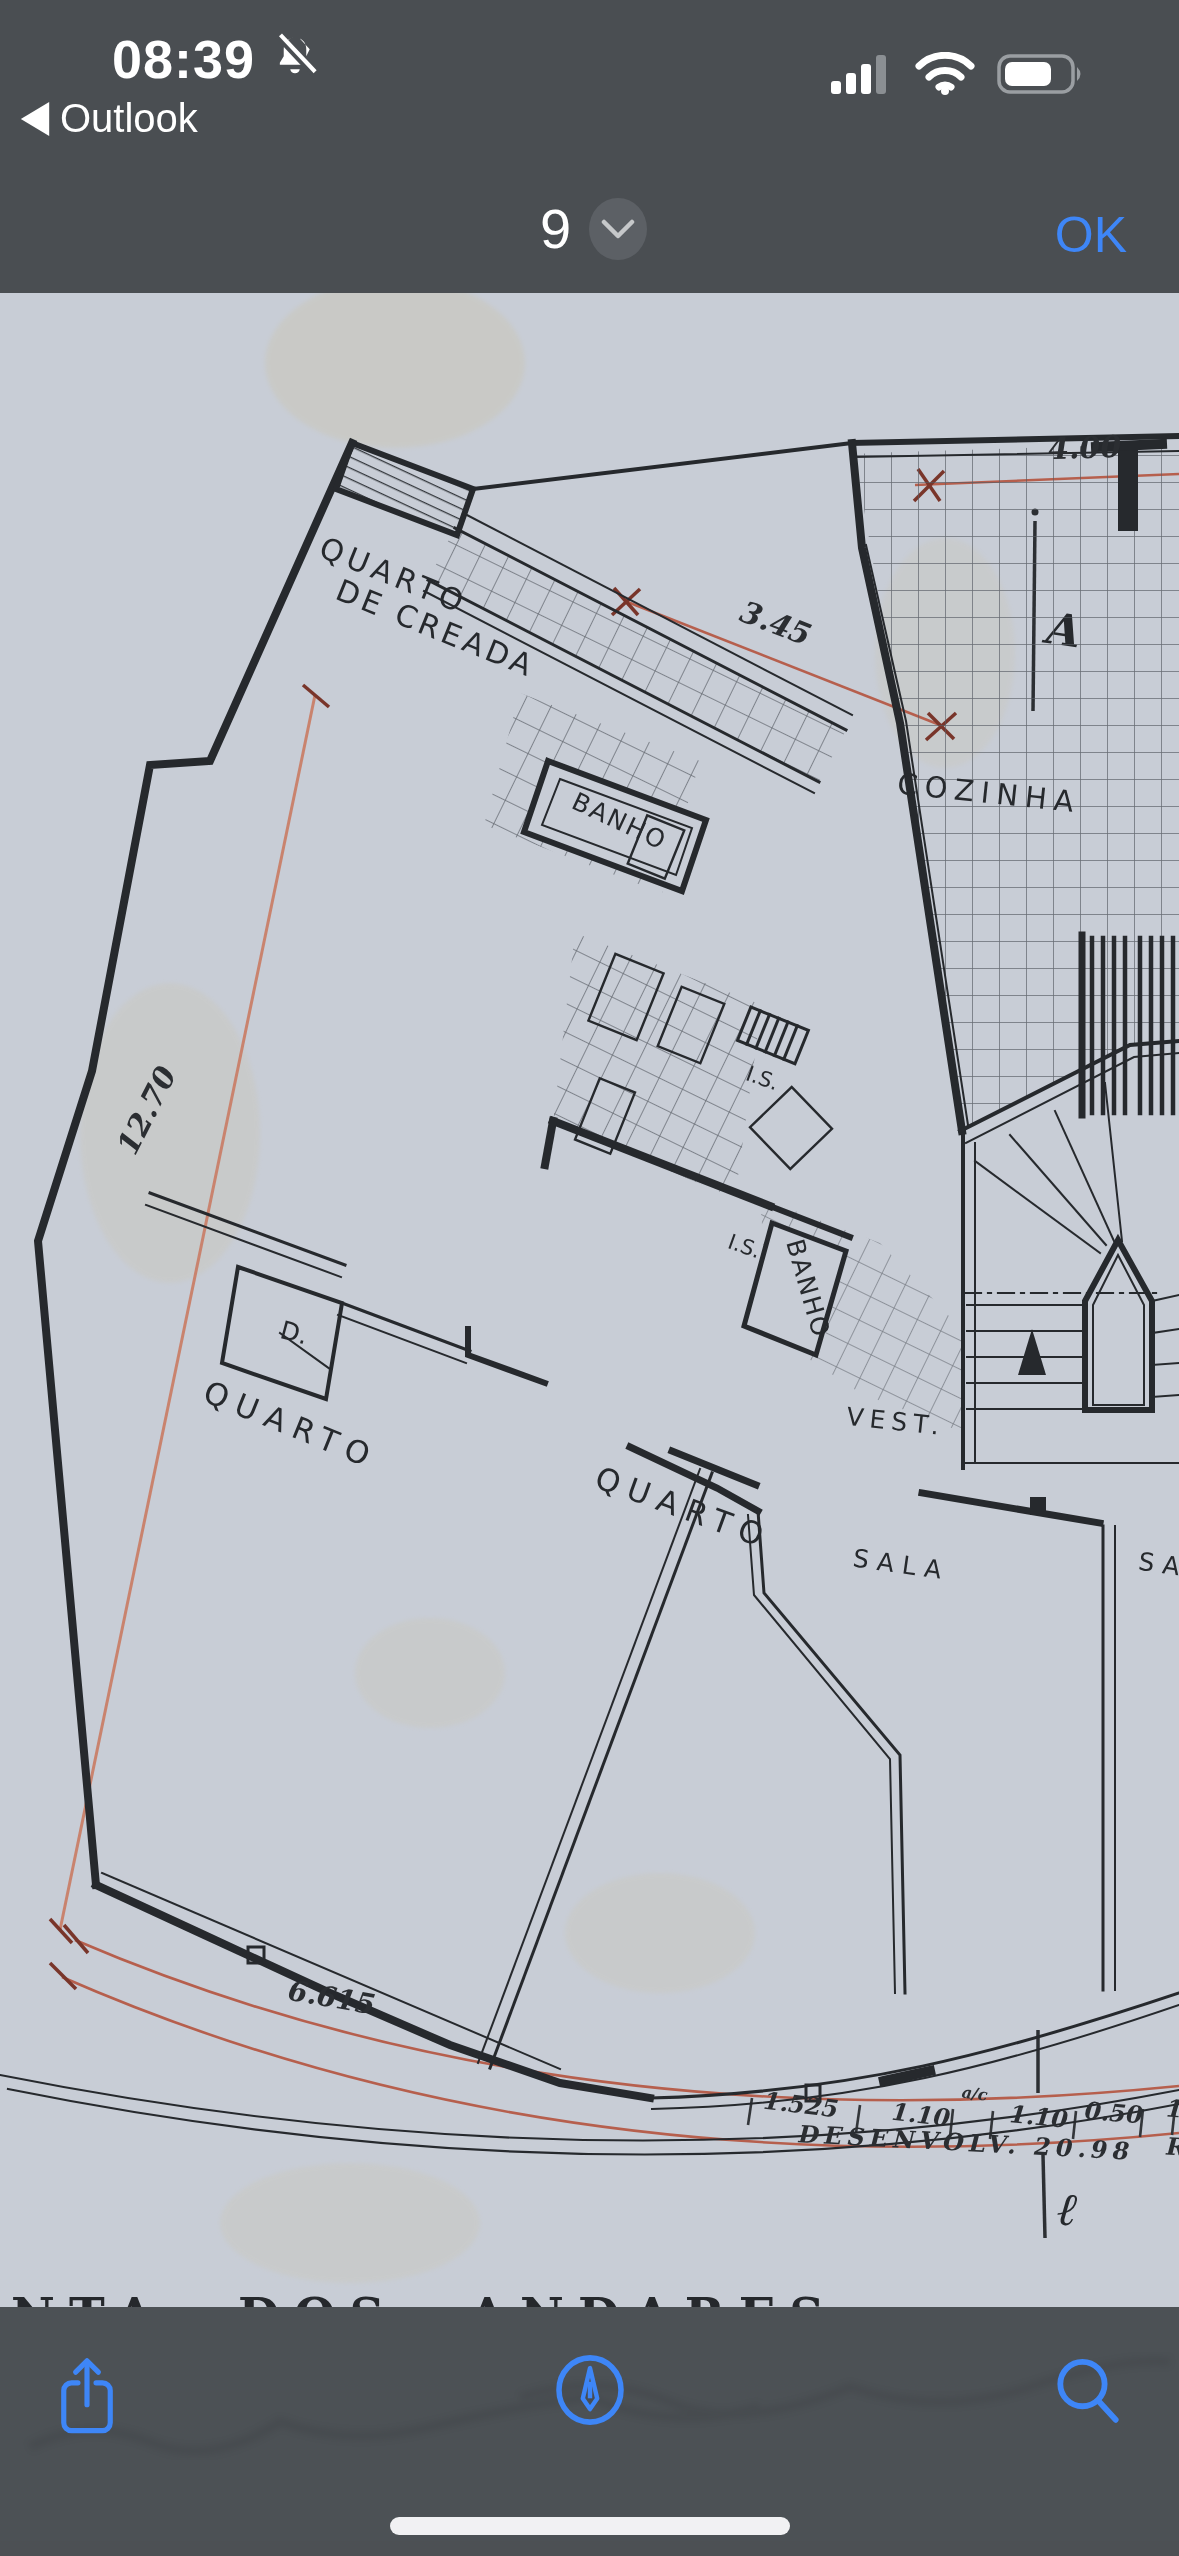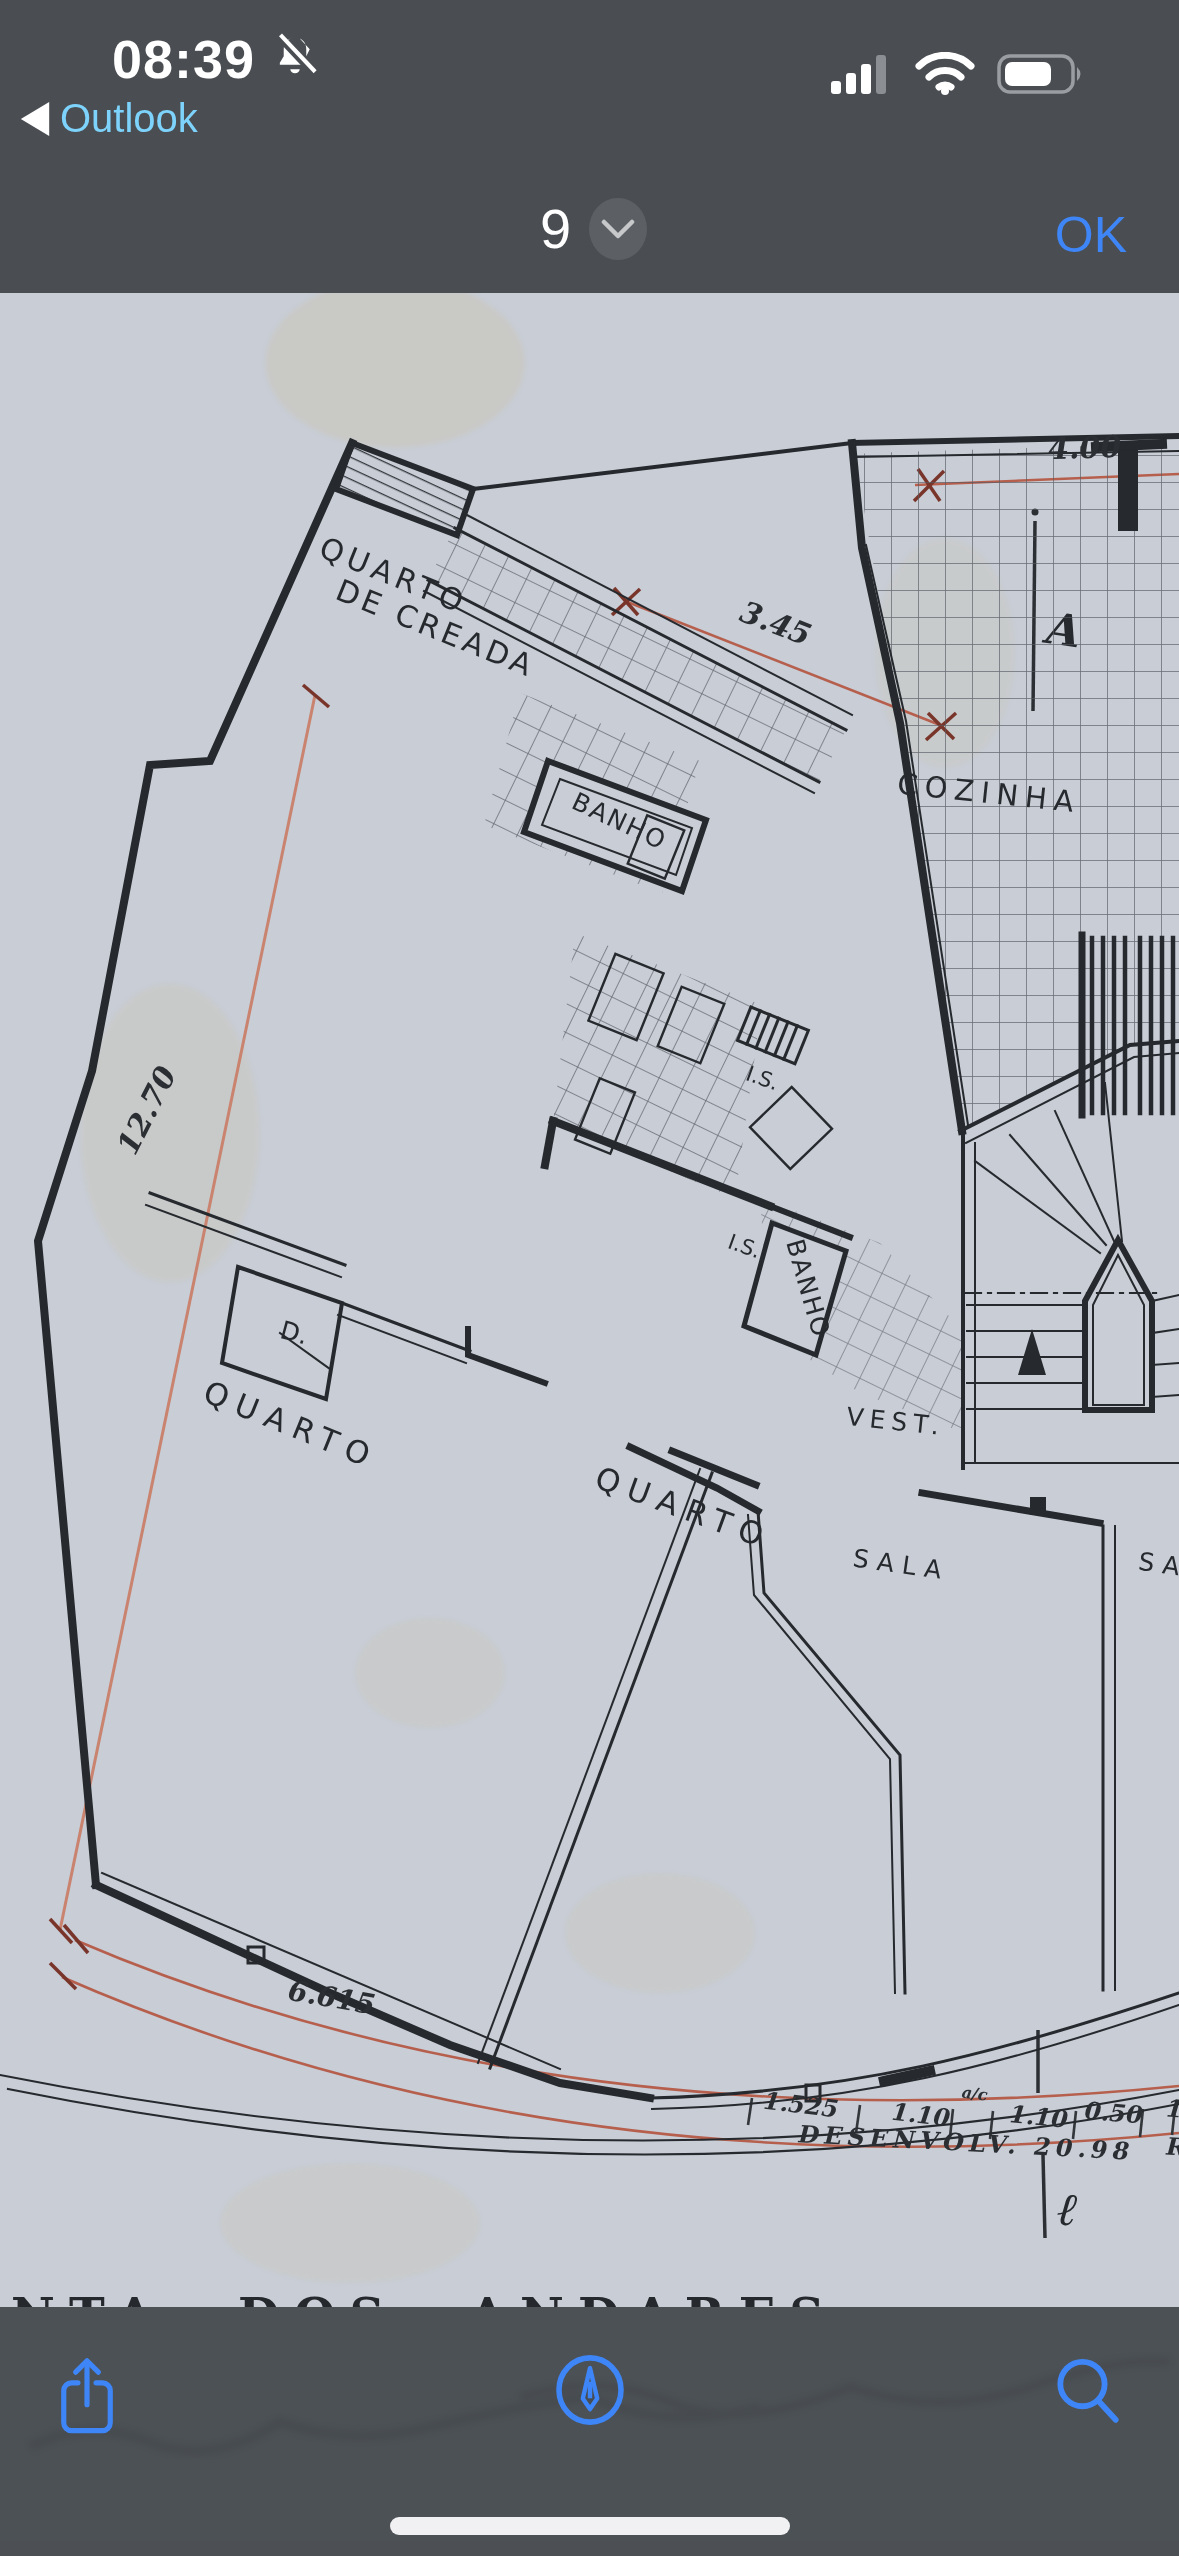--- a/index.html
+++ b/index.html
@@ -3,21 +3,21 @@
 <meta charset="utf-8">
 <style>
   html,body{margin:0;padding:0;background:#000;}
   .screen{position:relative;width:1179px;height:2556px;overflow:hidden;
           font-family:"Liberation Sans",sans-serif;background:#c8cdd6;}
   
   .chrome-top{position:absolute;left:0;top:0;width:1179px;height:293px;background:#4a4e52;}
   .time-row{position:absolute;left:112px;top:28px;display:flex;align-items:center;gap:14px;}
   .time{color:#fff;font-size:54px;font-weight:700;letter-spacing:1px;}
   .back-row{position:absolute;left:20px;top:96px;display:flex;align-items:center;gap:10px;color:#fff;}
-  .back-label{font-size:40px;font-weight:500;color:#7dd3fc;}
+  .back-label{font-size:40px;font-weight:500;color:#ffffff;}
   .right-status{position:absolute;right:90px;top:52px;display:flex;align-items:center;gap:22px;}
   .nav-left{position:absolute;left:540px;top:196px;display:flex;align-items:center;gap:18px;}
   .page-num{color:#fff;font-size:56px;font-weight:400;}
   .chev-btn{width:58px;height:62px;border-radius:50%;background:#5c6065;display:flex;align-items:center;justify-content:center;}
   .ok-btn{position:absolute;right:52px;top:206px;color:#3e86f7;font-size:50px;font-weight:500;margin-left:22px;}
   
   .photo{position:absolute;left:0;top:293px;width:1179px;height:2014px;background:#c8cdd6;}
   
   .toolbar{position:absolute;left:0;top:2307px;width:1179px;height:249px;background:rgba(74,78,82,.985);}
   .tb-ic{position:absolute;top:48px;}

